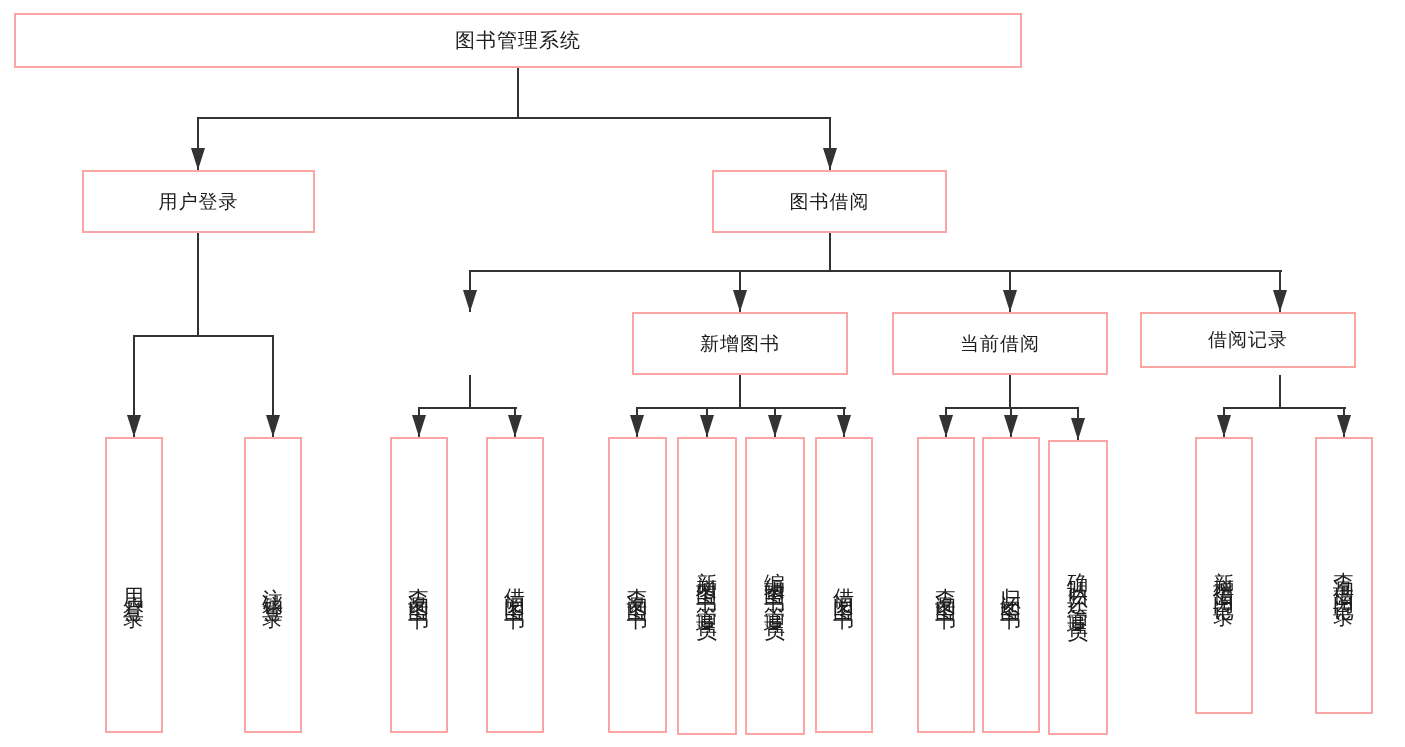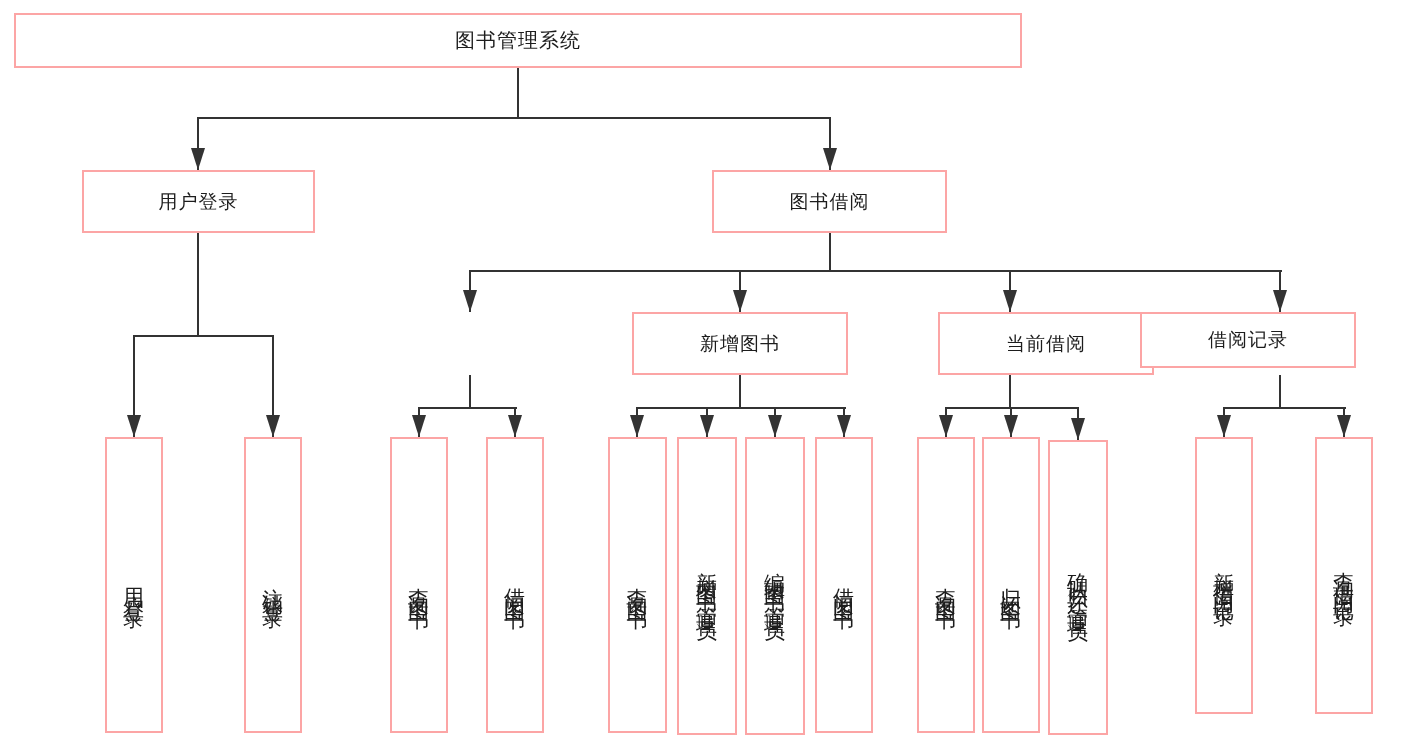--- a/index.html
+++ b/index.html
@@ -32,21 +32,21 @@
 <body>
 
 <div class="canvas">
 
   <div class="box h-box root-box" style="left:14px;top:13px;width:1008px;height:55px">图书管理系统</div>
 
   <div class="box h-box" style="left:82px;top:170px;width:233px;height:63px">用户登录</div>
   <div class="box h-box" style="left:712px;top:170px;width:235px;height:63px">图书借阅</div>
 
   <div class="box h-box" style="left:632px;top:312px;width:216px;height:63px">新增图书</div>
-  <div class="box h-box" style="left:938px;top:312px;width:216px;height:63px">当前借阅</div>
+  <div class="box h-box" style="left:892px;top:312px;width:216px;height:63px">当前借阅</div>
   <div class="box h-box" style="left:1140px;top:312px;width:216px;height:56px">借阅记录</div>
 
   <div class="box v-box" style="left:105px;top:437px;width:58px;height:296px">用户登录</div>
   <div class="box v-box" style="left:244px;top:437px;width:58px;height:296px">注销登录</div>
 
   <div class="box v-box" style="left:390px;top:437px;width:58px;height:296px">查询图书</div>
   <div class="box v-box" style="left:486px;top:437px;width:58px;height:296px">借阅图书</div>
 
   <div class="box v-box" style="left:608px;top:437px;width:59px;height:296px">查询图书</div>
   <div class="box v-box" style="left:677px;top:437px;width:60px;height:298px">新增图书（管理员）</div>

